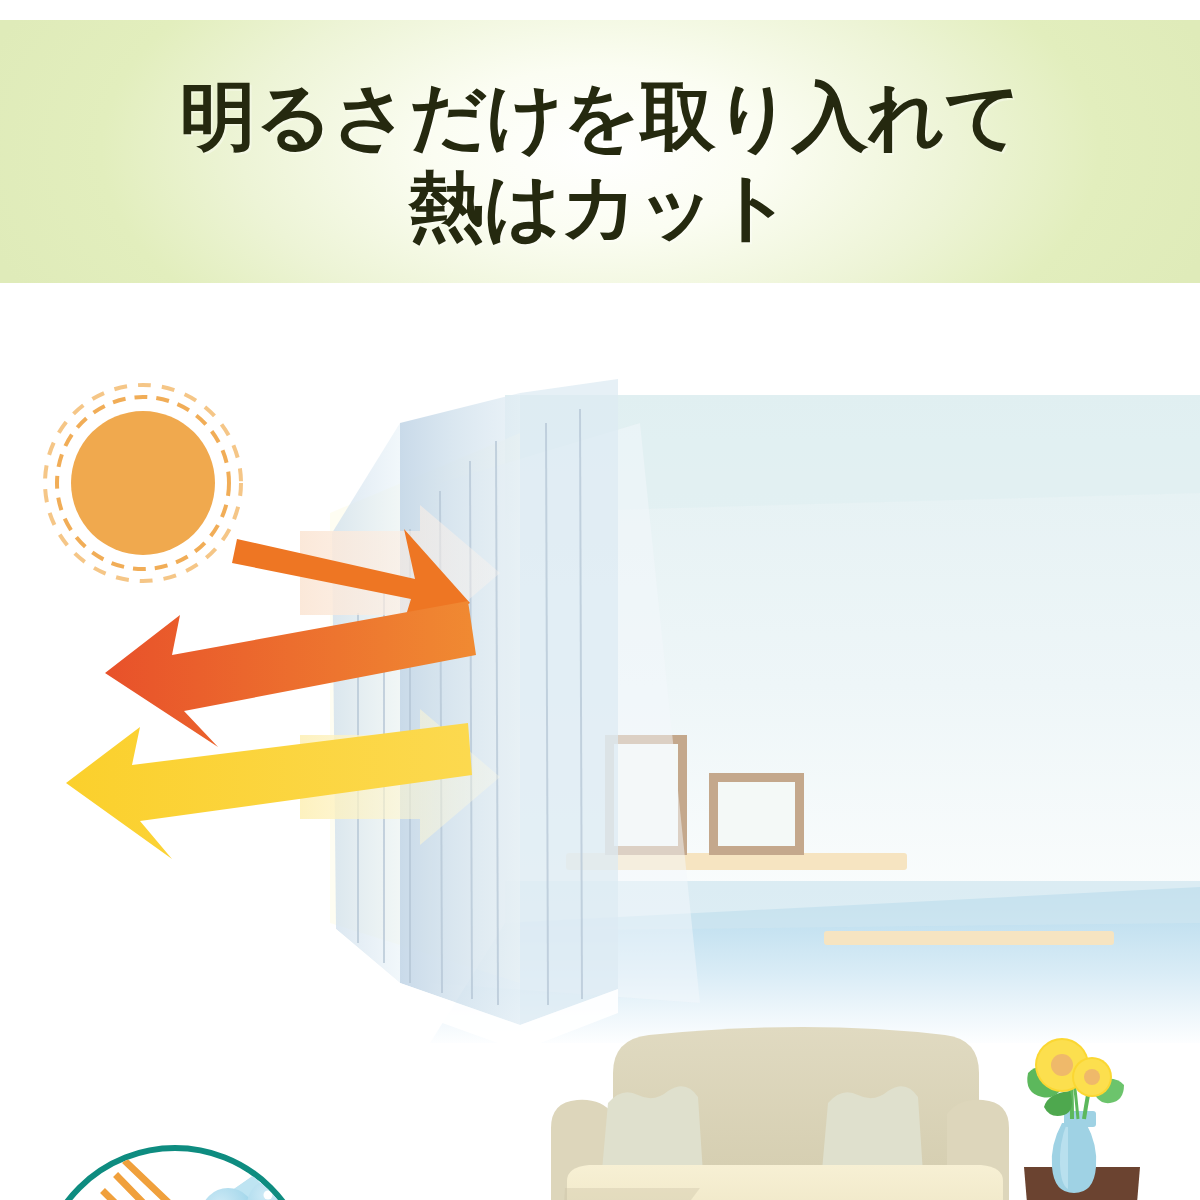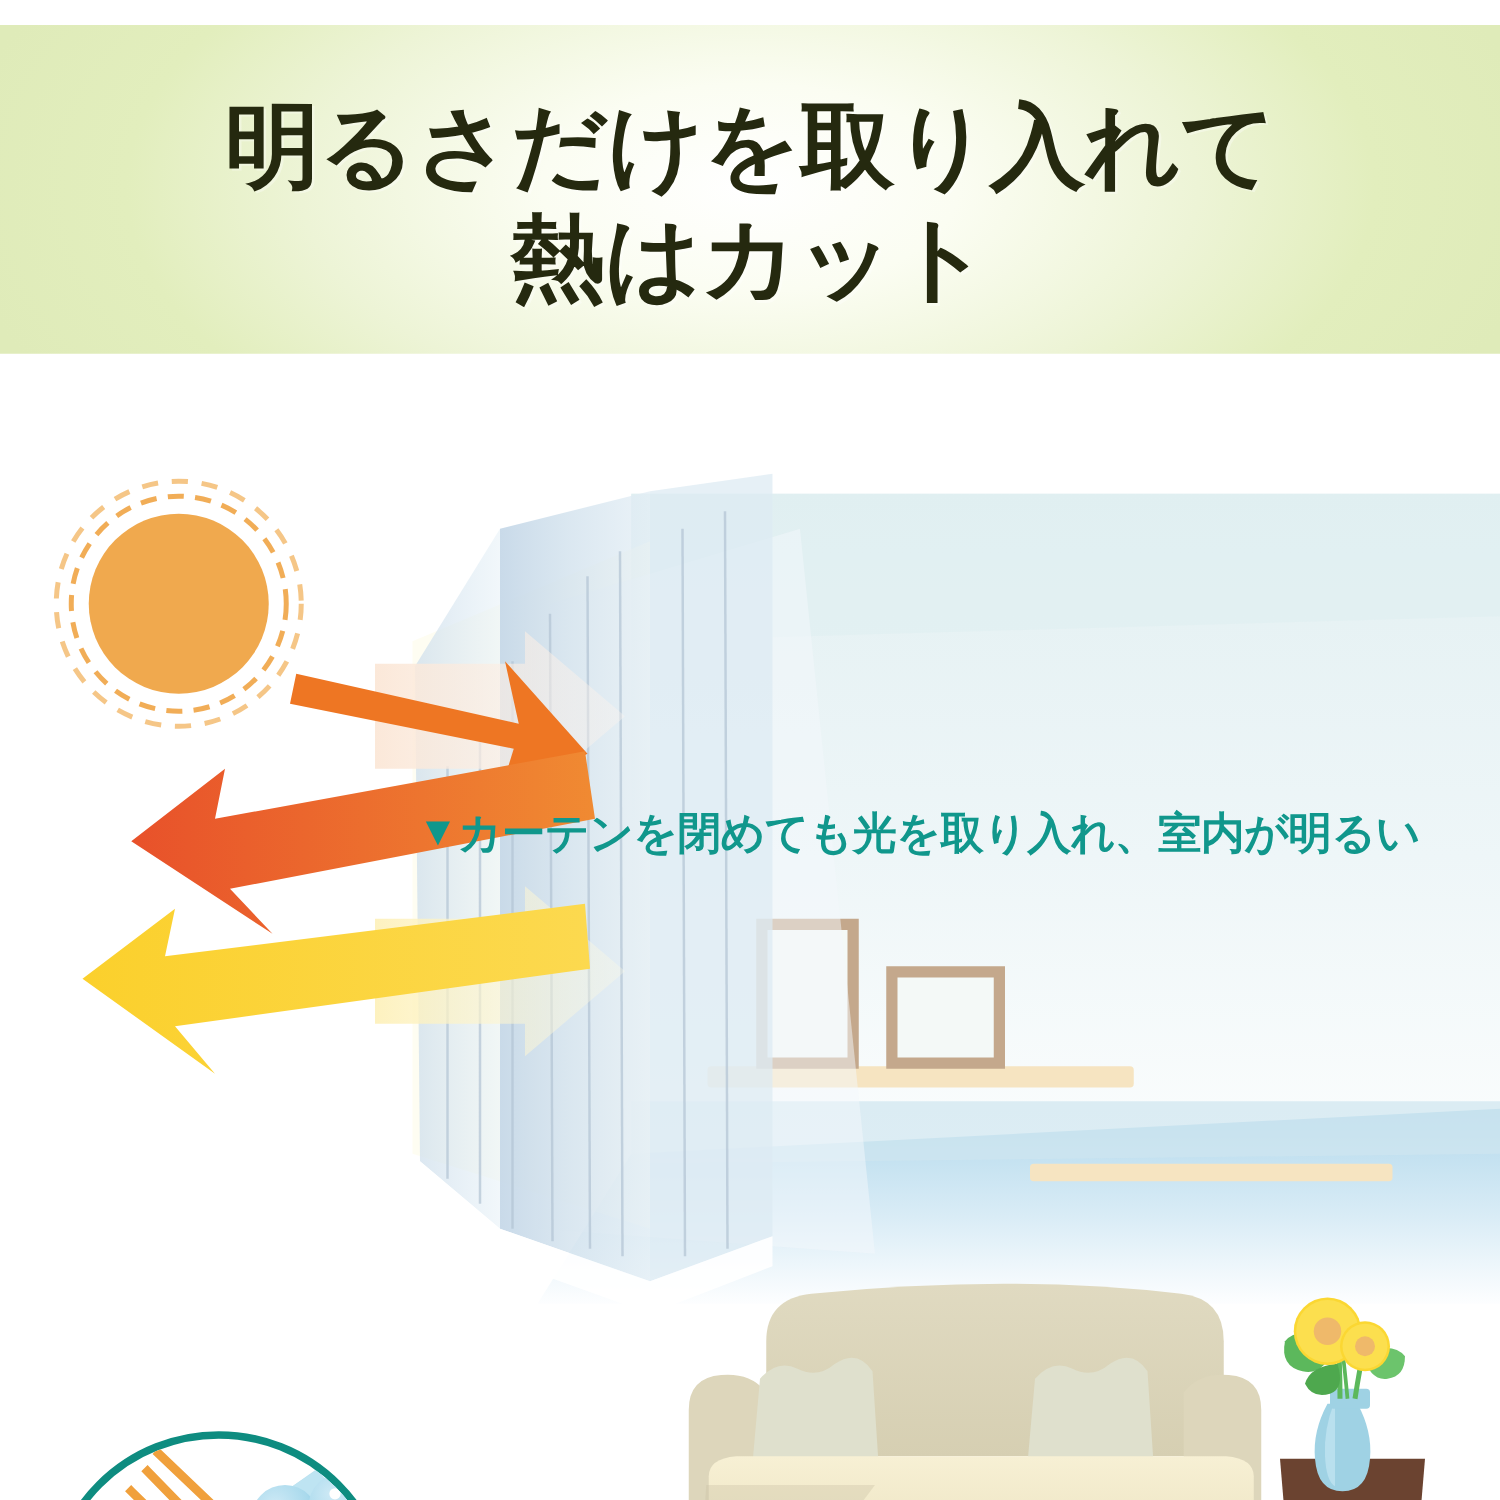--- a/index.html
+++ b/index.html
@@ -320,19 +320,16 @@
           </g>
           <g fill="#f0a03c">
             <path d="M120 996 L150 982 L146 1006 Z"></path>
             <path d="M100 1008 L130 995 L126 1019 Z"></path>
             <path d="M76 1020 L106 1007 L102 1031 Z"></path>
           </g>
         </g>
       </g>
     </svg>
 
-    <div class="cap cap-top">
-      <span class="tri">▼</span><span>カーテンを閉めても光を取り入れ、室内が明るい</span>
-    </div>
 
   </div>
 
 </div>
 
 </body></html>

